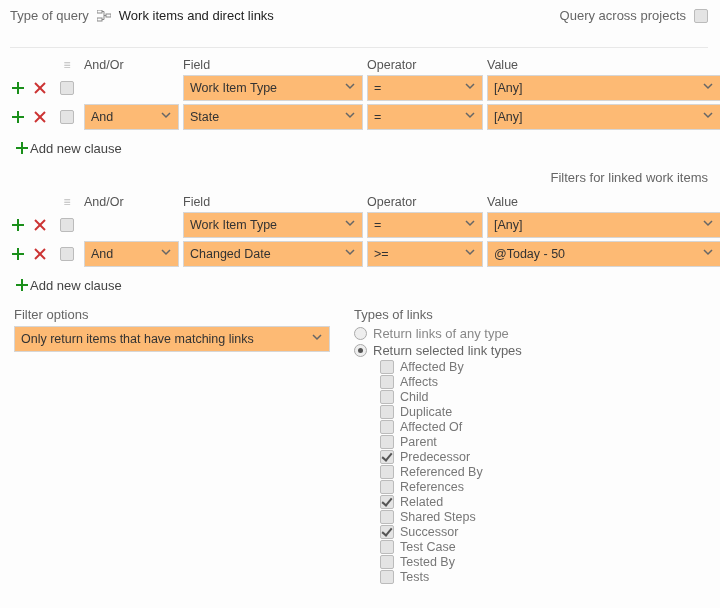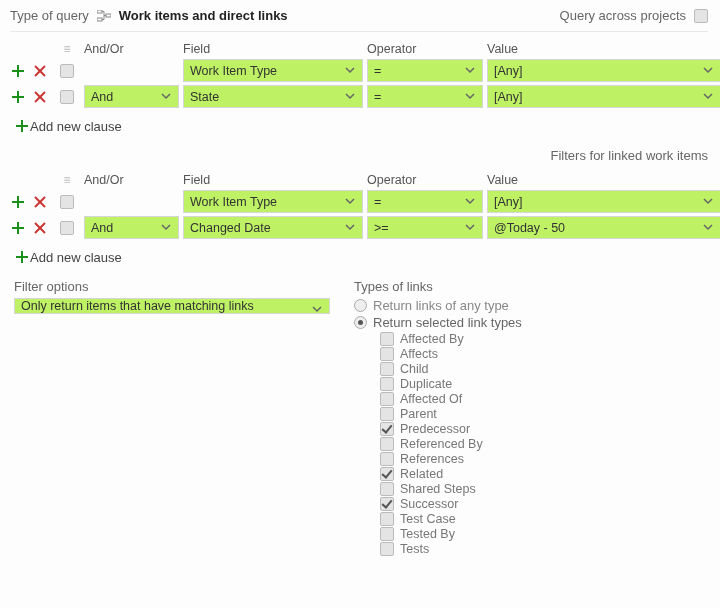--- a/index.html
+++ b/index.html
@@ -16,29 +16,29 @@
   * { box-sizing: border-box; }
   body {
     margin: 0;
     padding: 8px 12px 20px 10px;
     font-family: "Segoe UI", Arial, sans-serif;
     font-size: 13px;
     color: var(--text);
     width: 720px;
     background: #fdfdfd;
   }
-  .top-row { display: flex; align-items: center; justify-content: space-between; padding-bottom: 8px; border-bottom: 1px solid var(--line);}
+  .top-row { display: flex; align-items: center; justify-content: space-between; padding-bottom: 24px; border-bottom: 1px solid var(--line);}
   .top-left { display: flex; align-items: center; gap: 8px; }
   .muted { color: var(--muted); }
   .qtype-icon {
     display: inline-flex; align-items:center; justify-content:center;
     width: 14px; height: 12px;
   }
   .qtype-icon svg { width:14px; height:12px; }
-  .qtype-label { color: #222; font-weight: bold; }
+  .qtype-label { color: #222; }
   .checkbox {
     width: 14px; height: 14px; border: 1px solid #bbb; border-radius: 2px; background: var(--check-bg); display:inline-block; position:relative;
   }
   .checkbox.checked::after {
     content:""; position:absolute; left:3px; top:0px; width:4px; height:8px; border:solid #555; border-width:0 2px 2px 0; transform:rotate(40deg);
   }
 
   .grid-head, .grid-row {
     display:grid;
     grid-template-columns: 18px 18px 26px 95px 180px 116px 234px;
@@ -49,22 +49,22 @@
   .grid-head { margin-top: 10px; }
   .grid-head .h { font-size: 12.5px; color: var(--header); }
   .icon-btn { width:16px; height:16px; display:flex; align-items:center; justify-content:center; cursor:pointer; }
   .icon-btn svg { width:14px; height:14px; }
   .plus svg path, .plus svg line { stroke: var(--green); }
   .x svg path, .x svg line { stroke: var(--red); }
   .drag {
     display:flex; align-items:center; justify-content:center; color:#bbb; font-size:12px;
   }
   .sel {
-    position:relative; height:23px; border:1px solid var(--border); background:#bef264;
-    display:flex; align-items:center; padding:0 6px; font-size:12.5px; color:#333;
+    position:relative; height:23px; border:1px solid var(--border); background:#fdba74;
+    display:flex; align-items:center; padding:12px 6px; font-size:12.5px; color:#333;
   }
   .sel .chev {
     position:absolute; right:4px; top:4px; width:14px; height:14px;
   }
   .sel .chev svg { width:12px; height:12px; }
   .add-clause { display:flex; align-items:center; gap:0; margin:10px 0 14px 4px; cursor:pointer; }
   .add-clause .lbl { color:#444; }
 
   .section-title { color:var(--muted); margin-bottom:4px;text-align:right; }
 

